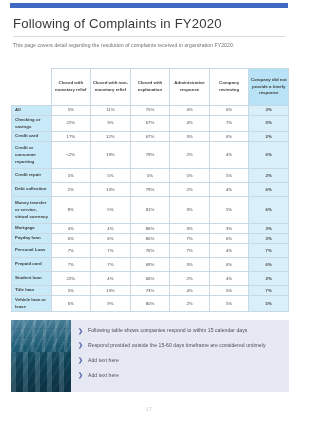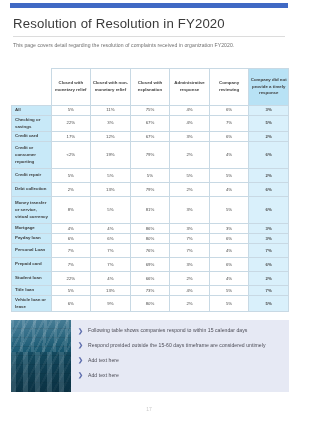--- a/index.html
+++ b/index.html
@@ -125,21 +125,21 @@
     text-align: center; font-size: 5px; color: #c9c9c9;
   }
 </style>
 </head>
 <body>
 
 <div class="page">
 
   <div class="accent-bar" style="background: rgb(64, 105, 196);"></div>
 
-  <div class="title">Resolution of Resolution in FY2020</div>
+  <div class="title">Following of Complaints in FY2020</div>
   <div class="title-rule"></div>
   <div class="subtitle">This page covers detail regarding the resolution of complaints received in organization FY2020.</div>
 
   <div class="tbl-wrap">
     <table class="data">
       <thead>
         <tr>
           <th class="corner"></th>
           <th>Closed with monetary relief</th>
           <th>Closed with non-monetary relief</th>

